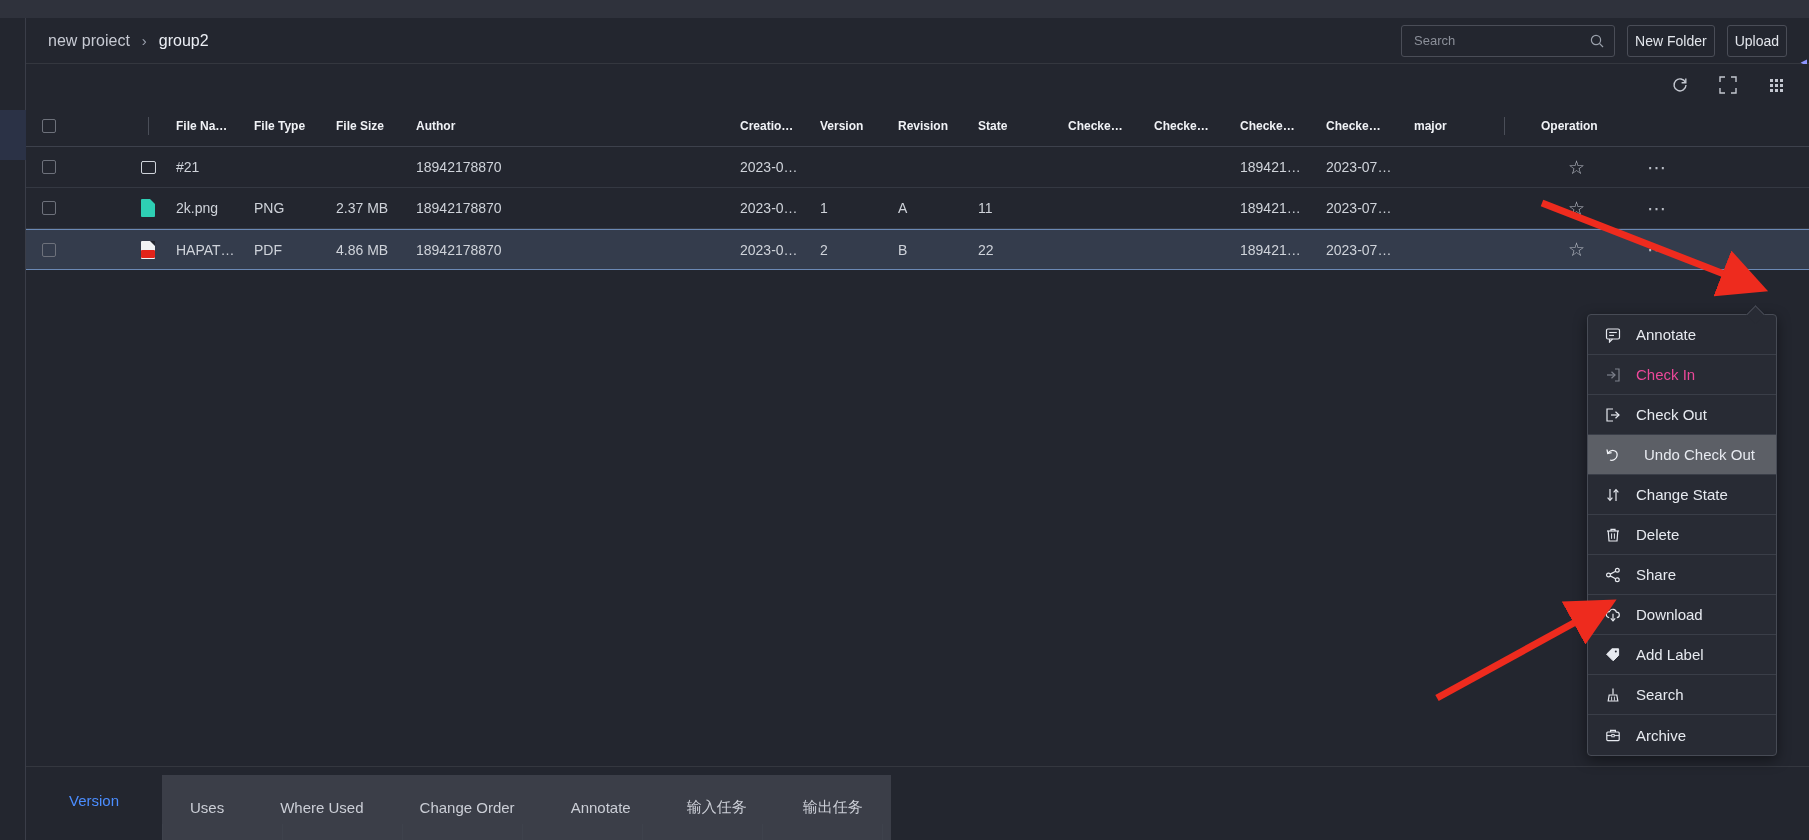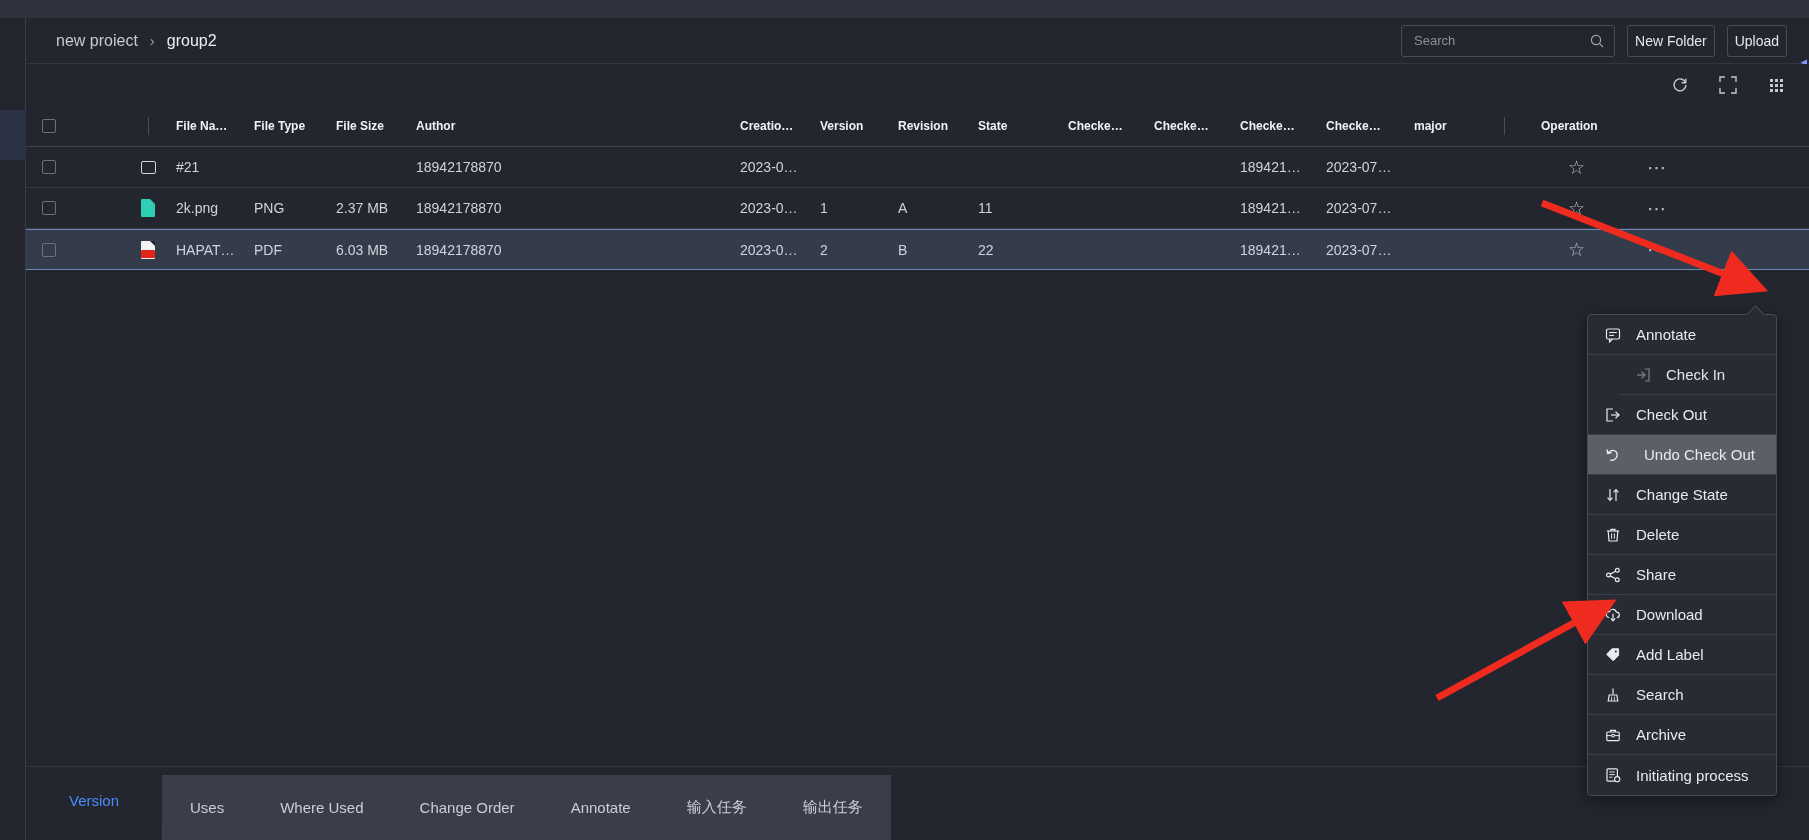--- a/index.html
+++ b/index.html
@@ -41,21 +41,21 @@
     width: 1783px; height: 46px;
     background: #23262f;
     border-bottom: 1px solid #34373f;
     display: flex; align-items: center;
   }
   .breadcrumb {
     display: flex; align-items: center;
     margin-left: 22px;
     font-size: 16px;
   }
-  .crumb-root { color: #c7cad3; margin-left: 8px; }
+  .crumb-root { color: #c7cad3; }
   .crumb-sep {
     color: #9aa0ad; margin: 0 12px; font-size: 15px;
   }
   .crumb-current { color: #eceff5; }
 
   .header-right {
     margin-left: auto; display: flex; align-items: center;
     margin-right: 22px; gap: 12px;
   }
   .search-box {
@@ -219,21 +219,21 @@
     width: 12px; height: 12px; background: #282b34;
     border-left: 1px solid #474b55; border-top: 1px solid #474b55;
     transform: rotate(45deg);
   }
   .ctx-item {
     height: 40px; display: flex; align-items: center;
     padding-left: 14px; color: #e7eaf0; font-size: 15px;
     border-bottom: 1px solid #3a3e48; cursor: pointer;
   }
   .ctx-item:last-child { border-bottom: none; }
-  .ctx-item.disabled { color: #e5e5e5; cursor: default; margin-left: 30px; }
+  .ctx-item.disabled { color: #ec4899; cursor: default; }
   .ctx-item.active { background: #5c5f66; gap: 8px; }
   .ctx-ico {
     width: 22px; height: 18px; margin-right: 12px;
     display: flex; align-items: center; justify-content: center;
     flex: none;
   }
 
   
   .bottom-bar {
     position: absolute; left: 26px; bottom: 0;
@@ -425,21 +425,21 @@
       <div class="cell c-check">
         <span class="chk"></span>
       </div>
       <div class="cell c-s1"></div>
       <div class="cell c-s2"></div>
       <div class="cell c-icon">
         <span class="file-icon-pdf"></span>
       </div>
       <div class="cell c-name">HAPAT…</div>
       <div class="cell c-type">PDF</div>
-      <div class="cell c-size">6.03 MB</div>
+      <div class="cell c-size">4.86 MB</div>
       <div class="cell c-author">18942178870</div>
       <div class="cell c-created">2023-0…</div>
       <div class="cell c-version">2</div>
       <div class="cell c-rev">B</div>
       <div class="cell c-state">22</div>
       <div class="cell c-ck1"></div>
       <div class="cell c-ck2"></div>
       <div class="cell c-ck3">189421…</div>
       <div class="cell c-ck4">2023-07…</div>
       <div class="cell c-major"></div>
@@ -575,32 +575,20 @@
         <svg width="16" height="16" viewBox="0 0 16 16">
             <rect x="1.8" y="5" width="12.4" height="8.6" rx="1" fill="none" stroke="#e7eaf0" stroke-width="1.2"></rect>
             <path d="M5.6 5 V3.4 h4.8 V5" fill="none" stroke="#e7eaf0" stroke-width="1.2"></path>
             <line x1="1.8" y1="8.6" x2="14.2" y2="8.6" stroke="#e7eaf0" stroke-width="1"></line>
             <rect x="6.8" y="7.4" width="2.4" height="2.4" fill="#282b34" stroke="#e7eaf0" stroke-width="0.9"></rect>
           </svg>
       </span>
       <span>Archive</span>
     </div>
 
-    <div class="ctx-item">
-      <span class="ctx-ico">
-        <svg width="16" height="16" viewBox="0 0 16 16">
-            <rect x="2" y="1.8" width="10.4" height="12.4" rx="1" fill="none" stroke="#e7eaf0" stroke-width="1.2"></rect>
-            <line x1="4.4" y1="5" x2="9.8" y2="5" stroke="#e7eaf0" stroke-width="1"></line>
-            <line x1="4.4" y1="7.6" x2="9.8" y2="7.6" stroke="#e7eaf0" stroke-width="1"></line>
-            <line x1="4.4" y1="10.2" x2="7.4" y2="10.2" stroke="#e7eaf0" stroke-width="1"></line>
-            <circle cx="12.2" cy="12.2" r="2.6" fill="#282b34" stroke="#e7eaf0" stroke-width="1.1"></circle>
-          </svg>
-      </span>
-      <span>Initiating process</span>
-    </div>
   </div>
 
   <div class="bottom-bar">
     <div class="tabs">
       <div class="tab-active">Version</div>
       <div class="tabs-group">
         <div class="tab">Uses</div>
         <div class="tab">Where Used</div>
         <div class="tab">Change Order</div>
         <div class="tab">Annotate</div>

